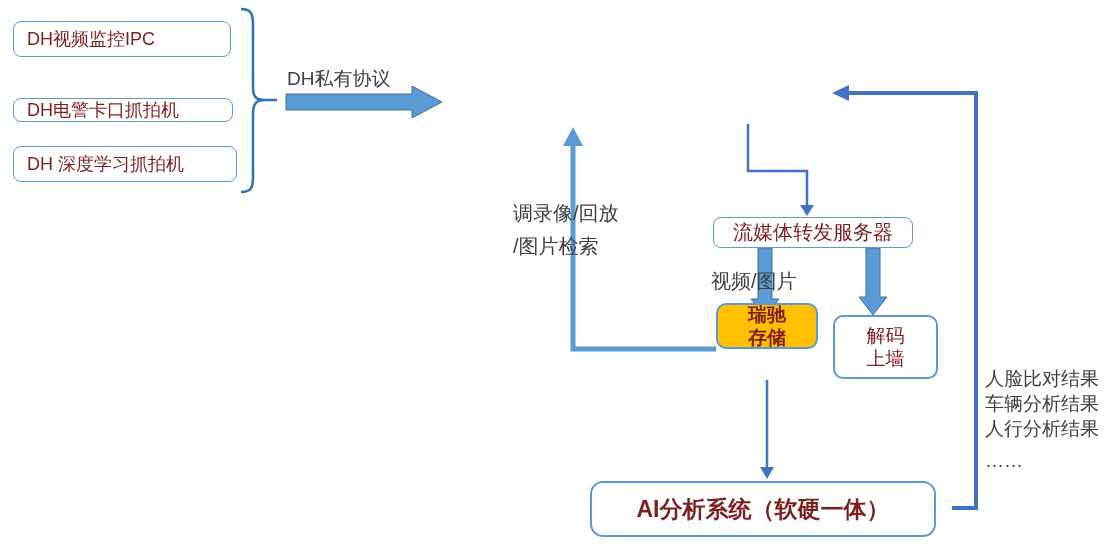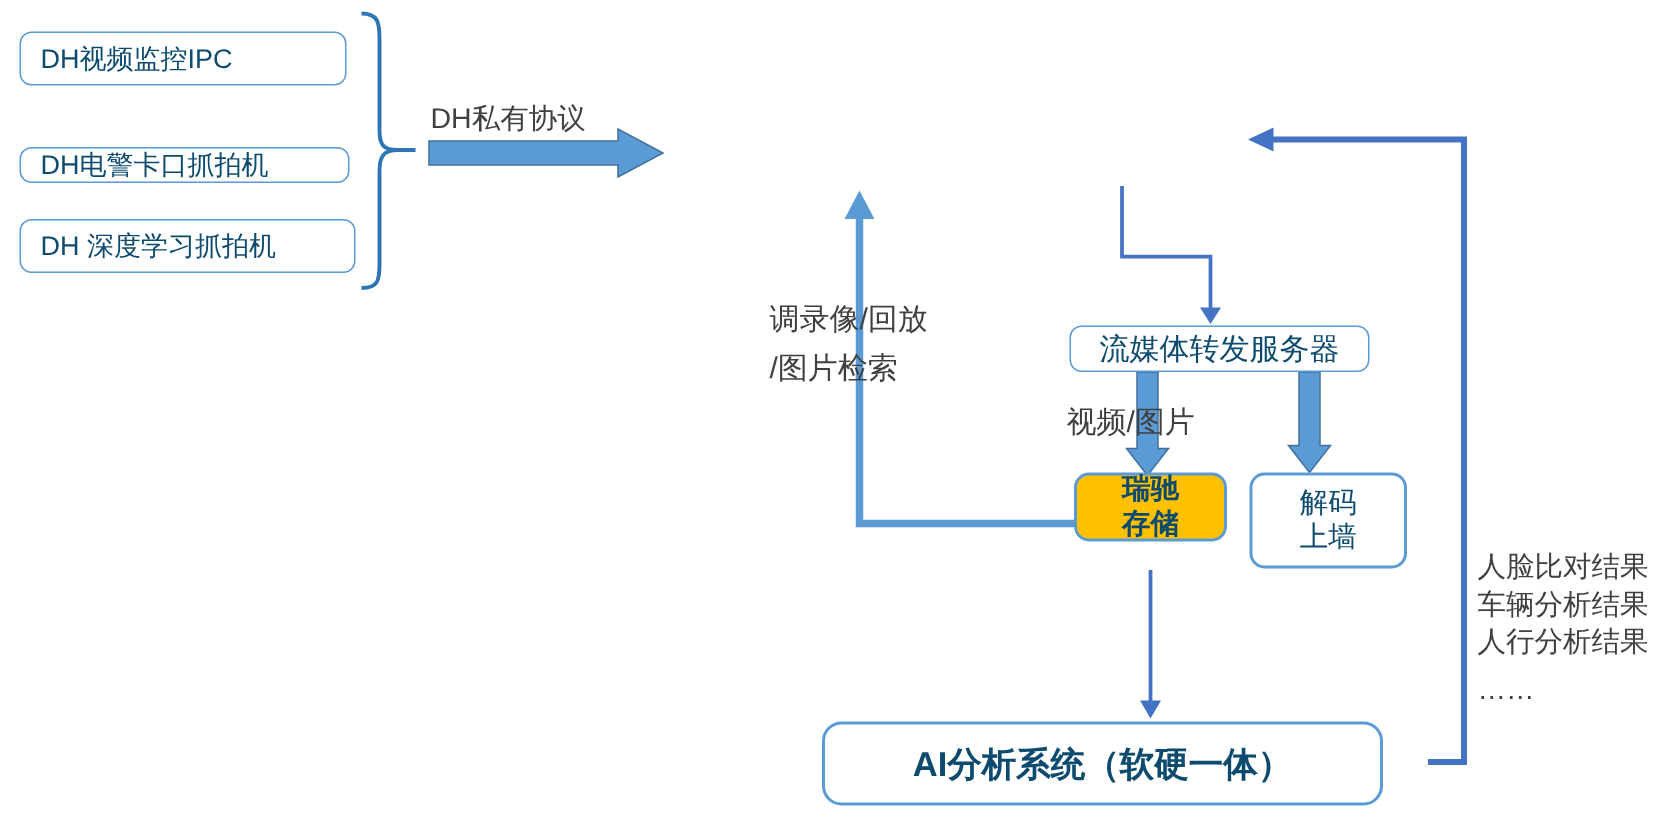--- a/index.html
+++ b/index.html
@@ -13,21 +13,21 @@
   }
   .layer { position: absolute; left: 0; top: 0; z-index: 1; }
   .node {
     position: absolute;
     box-sizing: border-box;
     background: #ffffff;
     border: 1.5px solid #5B9BD5;
     border-radius: 8px;
     display: flex;
     align-items: center;
-    color: #0c4a6e;
+    color: #7f1d1d;
     z-index: 2;
   }
   .node.src { font-size: 18px; padding-left: 13px; justify-content: flex-start; }
   .node.center { justify-content: center; text-align: center; }
   .node.big { border-width: 2px; border-radius: 11px; font-weight: bold; font-size: 23px; }
   .node.media { font-size: 20px; }
   .node.twolines { flex-direction: column; justify-content: center; line-height: 23px; font-size: 19px; }
   .node.storage { background: #FFC000; border-width: 2px; border-radius: 10px; font-weight: bold; }
   .node.decoder { border-width: 2px; border-radius: 10px; }
   .lbl {
@@ -86,31 +86,31 @@
     <div>调录像/回放</div>
     <div>/图片检索</div>
   </div>
 
   <div class="node center media" style="left:713px;top:217px;width:200px;height:31px">
     <span>流媒体转发服务器</span>
   </div>
 
   <div class="lbl videoimg" style="left:711px;top:268px">视频/图片</div>
 
-  <div class="node center twolines storage" style="left:716px;top:315px;width:102px;height:46px">
+  <div class="node center twolines storage" style="left:716px;top:303px;width:102px;height:46px">
     <div>瑞驰</div>
     <div>存储</div>
   </div>
 
   <div class="node center twolines decoder" style="left:833px;top:315px;width:105px;height:64px">
     <div>解码</div>
     <div>上墙</div>
   </div>
 
-  <div class="node center big" style="left:548px;top:481px;width:374px;height:56px;border-radius:13px">
+  <div class="node center big" style="left:590px;top:481px;width:346px;height:56px;border-radius:13px">
     <span>AI分析系统（软硬一体）</span>
   </div>
 
   <div class="lbl results" style="left:985px;top:366px">
     <div>人脸比对结果</div>
     <div>车辆分析结果</div>
     <div>人行分析结果</div>
     <div style="margin-top:7px">……</div>
   </div>
 

